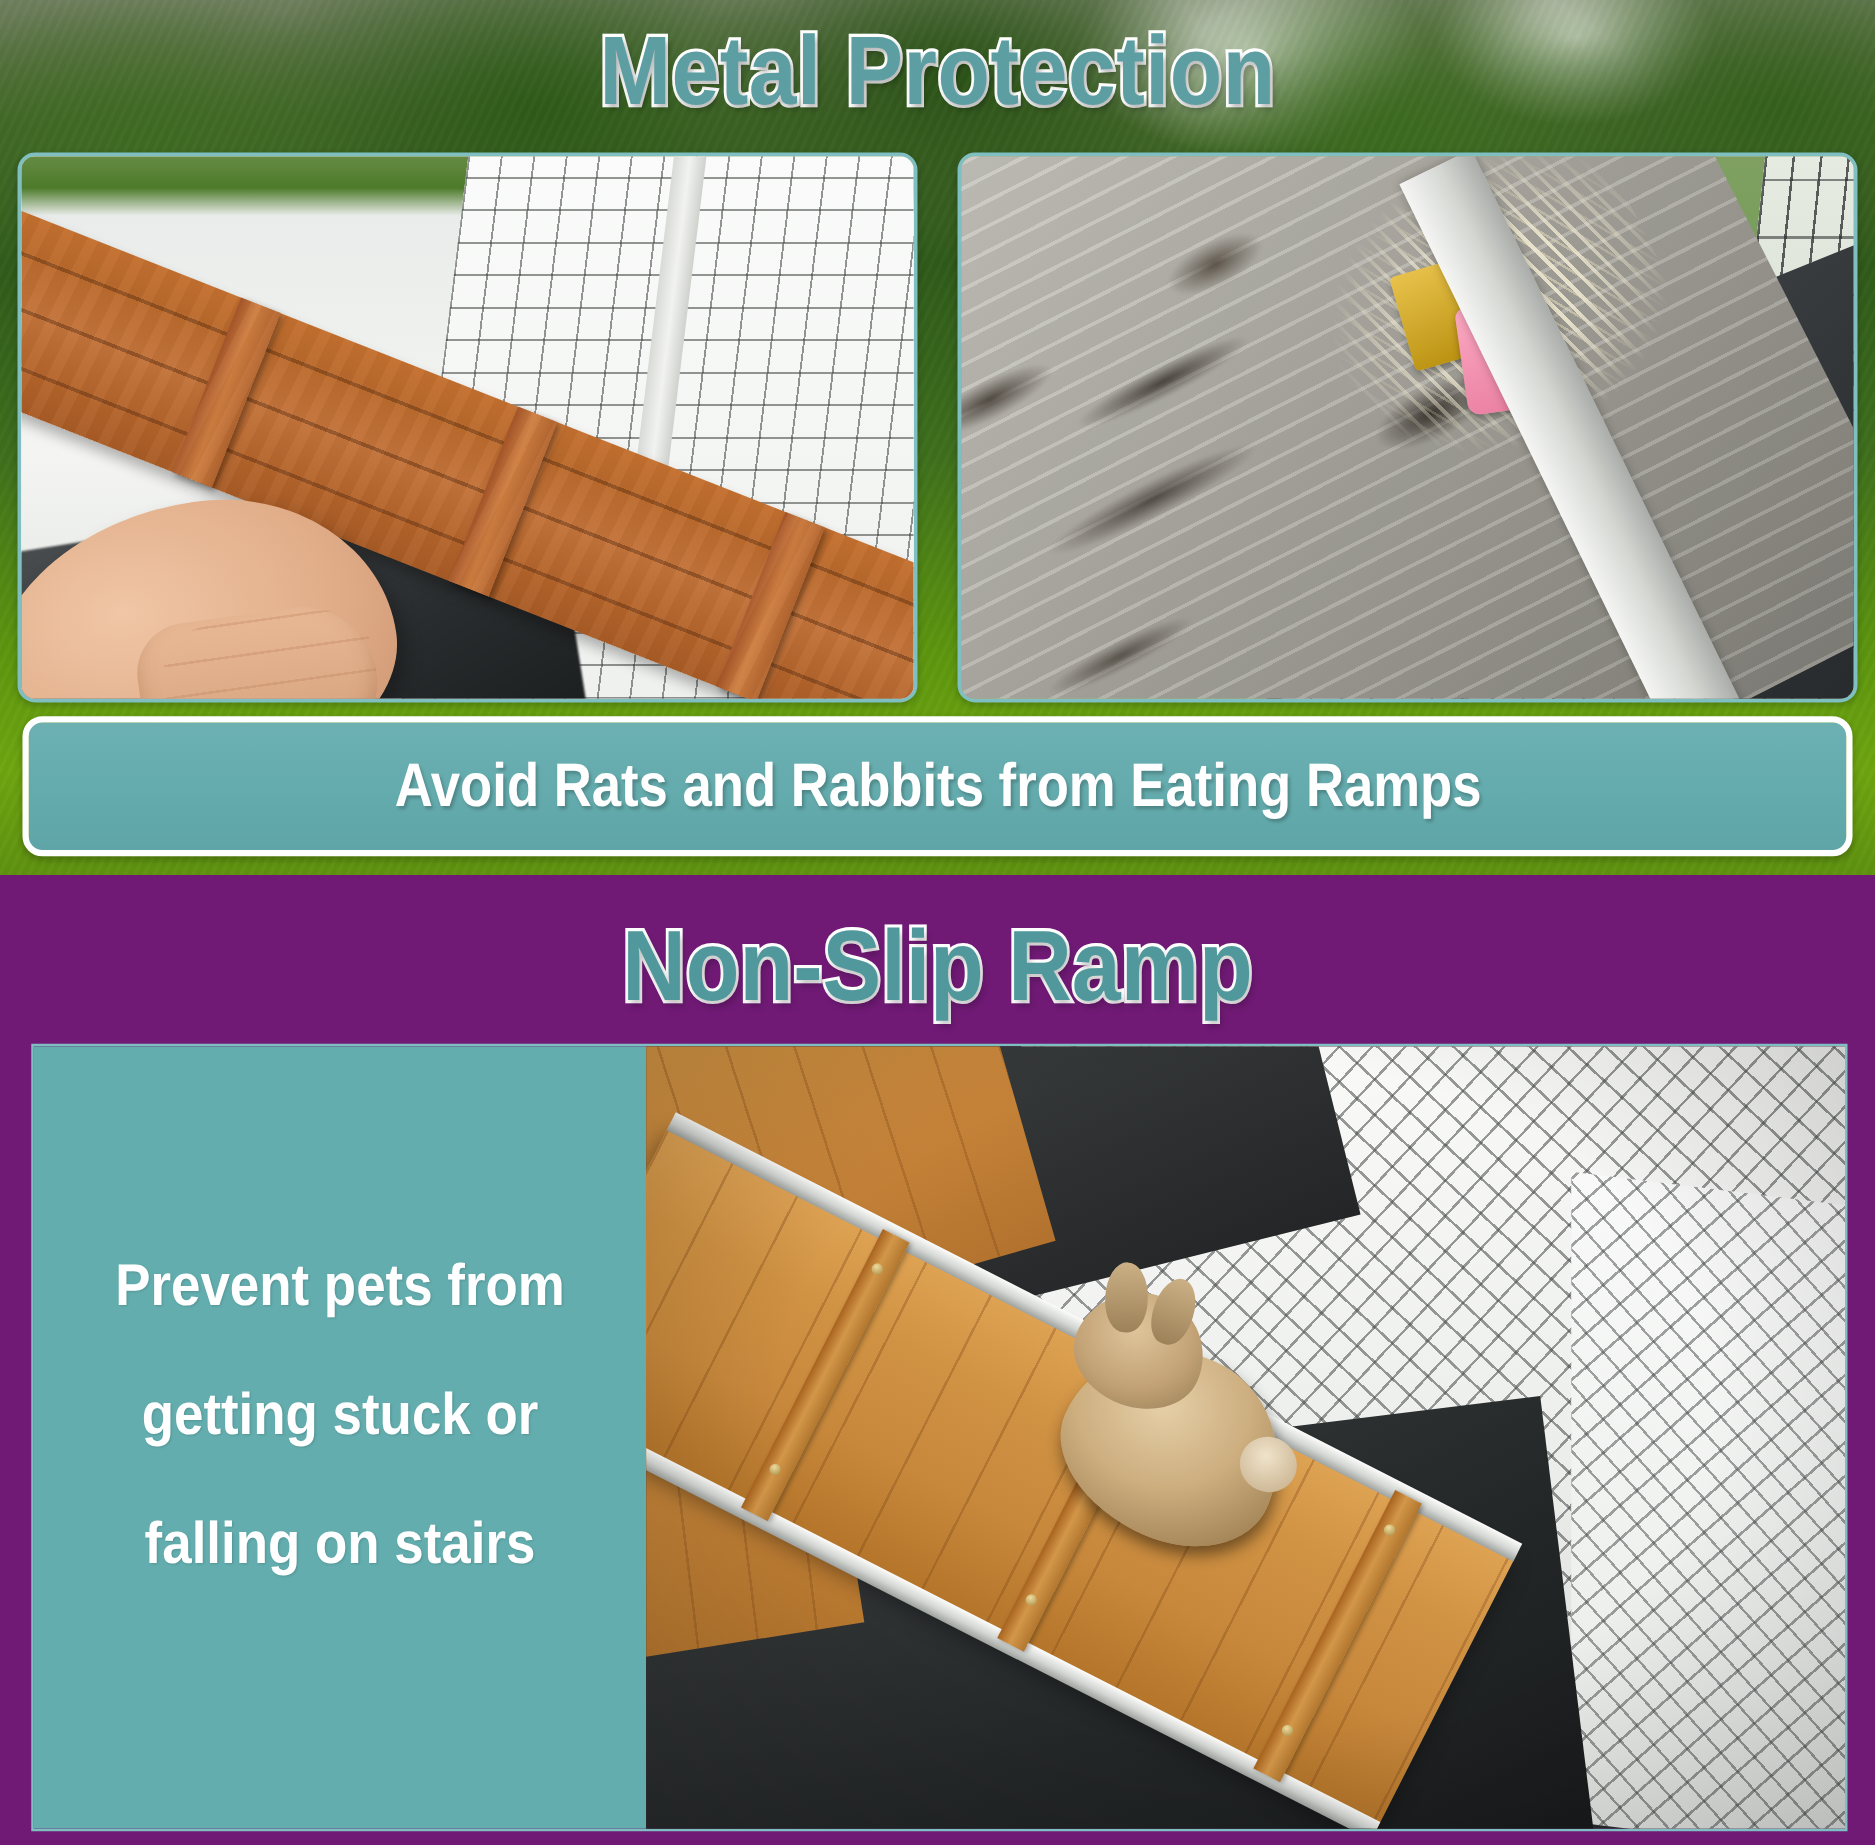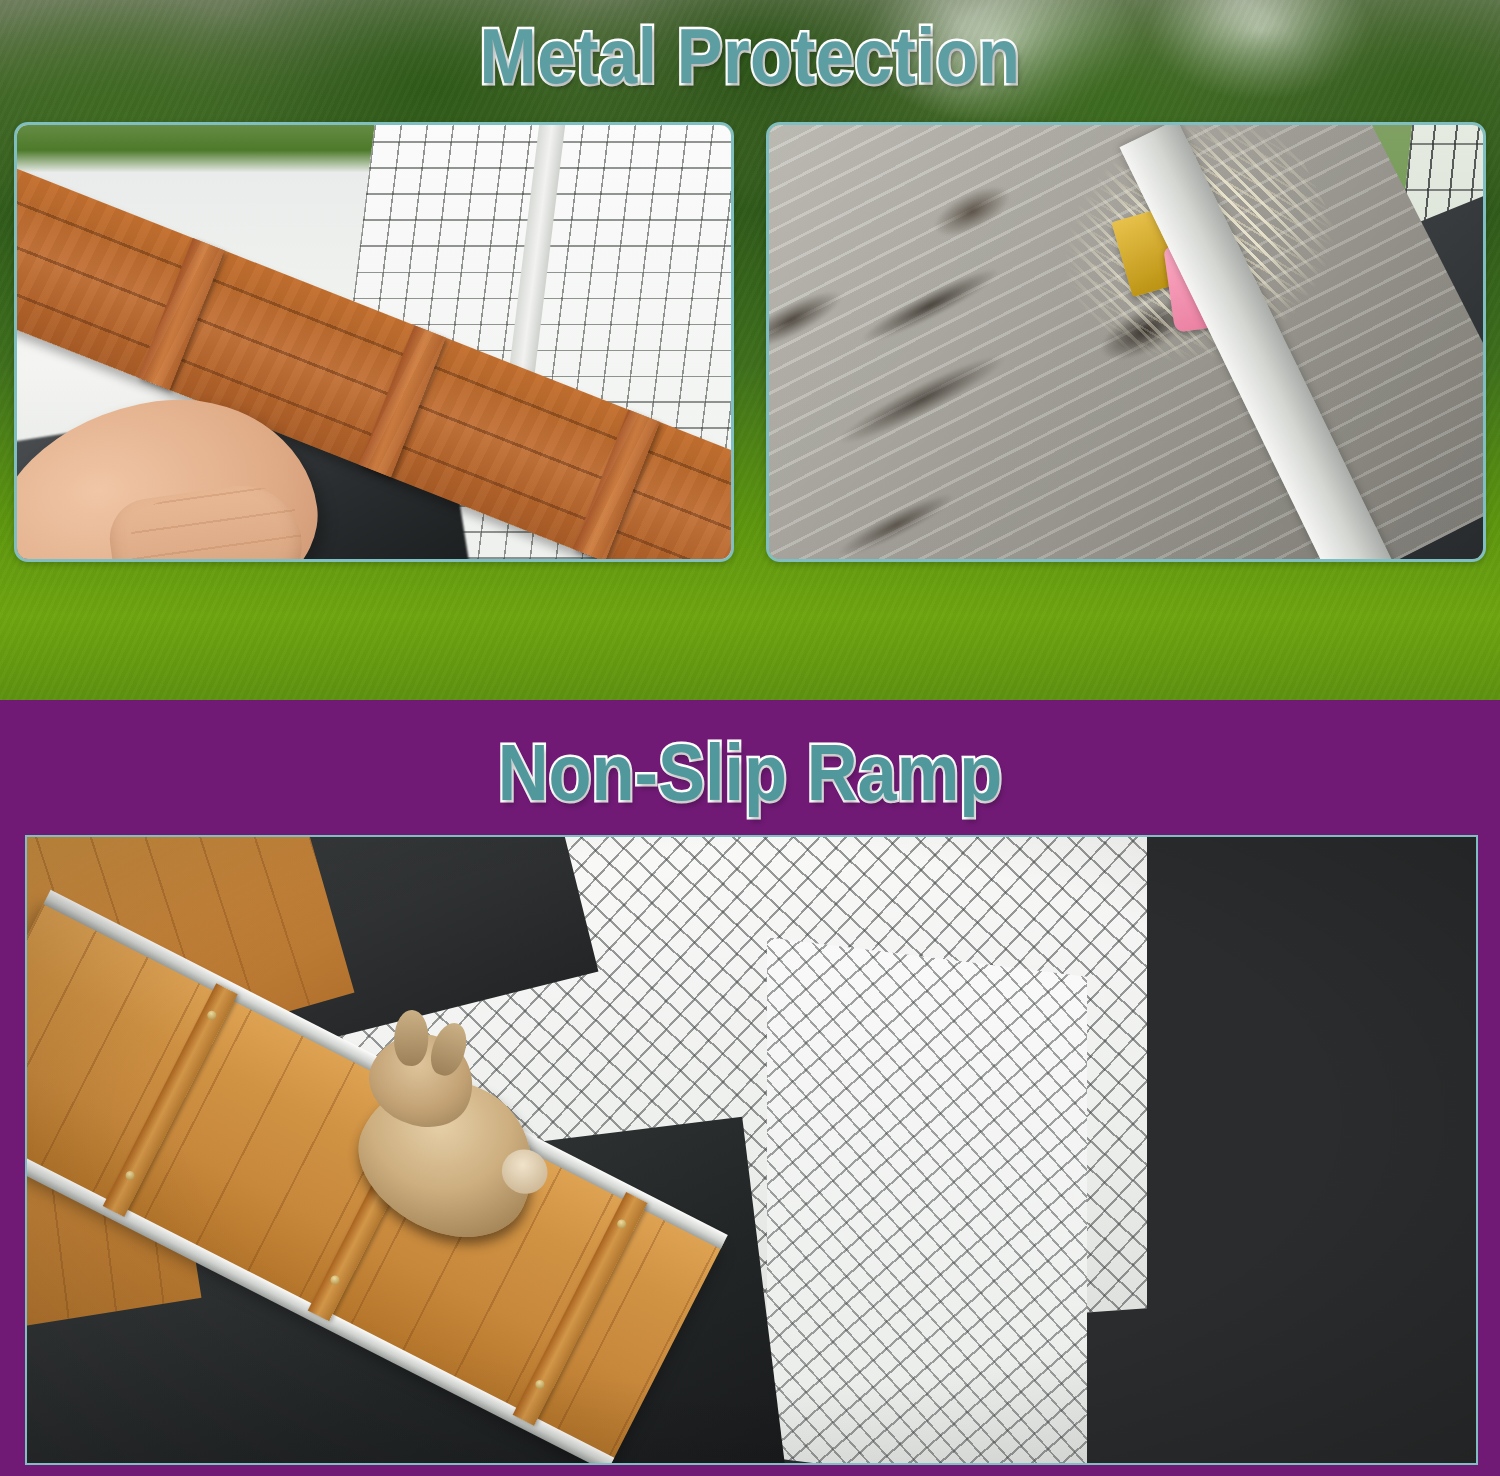--- a/index.html
+++ b/index.html
@@ -431,29 +431,37 @@
           <div class="ph2-debris"></div>
           <div class="ph2-splinters"></div>
           <div class="ph2-yellow"></div>
           <div class="ph2-pink"></div>
           <div class="ph2-rail"></div>
         </div>
       </div>
 
     </div>
 
+    <div class="banner">
+      <span class="banner-text">Avoid Rats and Rabbits from Eating Ramps</span>
+    </div>
 
   </div>
 
   <div class="bottom-section">
 
     <div class="title-nonslip">Non-Slip Ramp</div>
 
     <div class="feature-card">
 
+      <div class="feature-text">
+        <div class="feature-line">Prevent pets from</div>
+        <div class="feature-line">getting stuck or</div>
+        <div class="feature-line">falling on stairs</div>
+      </div>
 
       <div class="feature-photo">
         <div class="ph3-mesh"></div>
         <div class="ph3-mesh2"></div>
         <div class="ph3-darkbase"></div>
         <div class="ph3-darkroof"></div>
         <div class="ph3-woodtop"></div>
         <div class="ph3-woodleft"></div>
 
         <div class="ph3-ramp">

